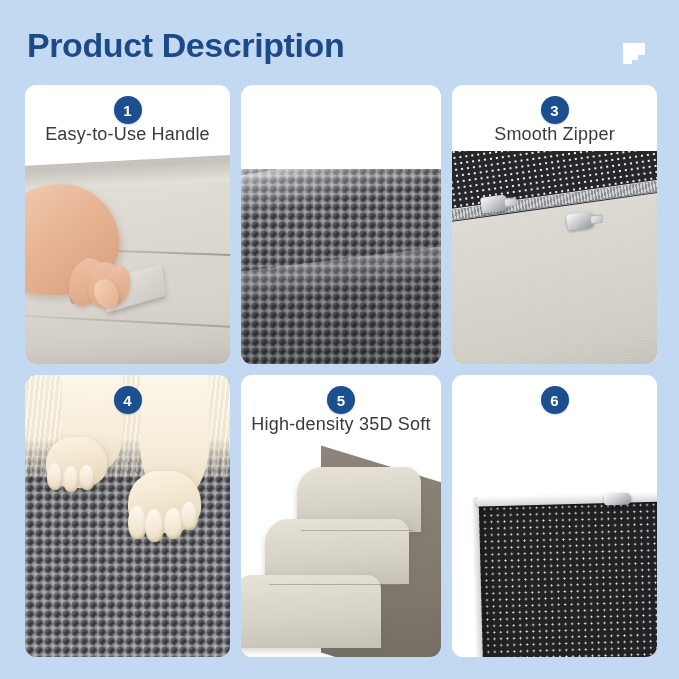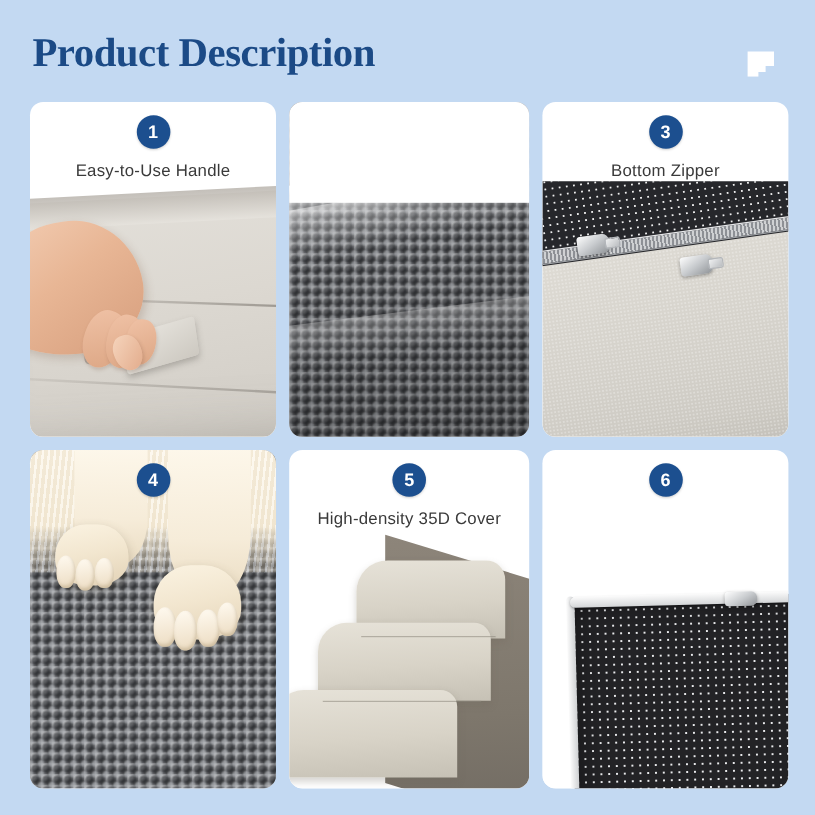--- a/index.html
+++ b/index.html
@@ -7,21 +7,21 @@
   body {
     background:#c3d9f2;
     font-family:"Liberation Sans", sans-serif;
     overflow:hidden;
     position:relative;
   }
 
   
   .header {
     position:absolute;
-    left:0; top:0; width:679px; height:84px;font-family:Liberation Serif, serif;
+    left:0; top:0; width:679px; height:84px;
   }
   .page-title {
     position:absolute;
     left:27px; top:26px;
     font-size:34px;
     font-weight:bold;
     letter-spacing:-0.4px;
     color:#1b4a86;
     white-space:nowrap;
   }
@@ -64,22 +64,21 @@
     width:28px; height:28px;
     border-radius:50%;
     background:#1c4f8f;
     color:#ffffff;
     font-size:15px;
     font-weight:bold;
     line-height:1;
     box-shadow:0 1px 2px rgba(0,0,0,.18);
   }
   .card-label {
-    margin-top:10px;
-    font-size:14px;
+    font-size:18px;
     letter-spacing:.2px;
     color:#3a3a3a;
     white-space:nowrap;
   }
 
   .photo {
     position:absolute;
     left:0; right:0; bottom:0;
     top:66px;
     overflow:hidden;
@@ -369,21 +368,21 @@
       <div class="c3-base"></div>
       <div class="c3-fabric"></div>
       <div class="c3-dots"></div>
       <div class="c3-gap"></div>
       <div class="c3-tape"></div>
       <div class="c3-slider c3-s1"></div>
       <div class="c3-slider c3-s2"></div>
     </div>
     <div class="card-head">
       <div class="badge">3</div>
-      <div class="card-label">Bottom Zipper</div>
+      <div class="card-label">Smooth Zipper</div>
     </div>
   </div>
 
   <div class="card">
     <div class="photo full">
       <div class="chenille"></div>
       <div class="c4-furtop"></div>
       <div class="c4-leg" style="left:18%;top:0;width:30%;height:34%;border-radius:0 0 40% 40%;"></div>
       <div class="c4-leg" style="left:56%;top:0;width:34%;height:44%;border-radius:0 0 44% 44%;"></div>
       <div class="c4-paw" style="left:10%;top:22%;width:30%;height:18%;">
@@ -408,21 +407,21 @@
       <div class="c5-base"></div>
       <div class="c5-side"></div>
       <div class="c5-step c5-s1"></div>
       <div class="c5-step c5-s2"></div>
       <div class="c5-step c5-s3"></div>
       <div class="c5-tread" style="left:30%;top:41%;width:56%;"></div>
       <div class="c5-tread" style="left:14%;top:66%;width:66%;"></div>
     </div>
     <div class="card-head">
       <div class="badge">5</div>
-      <div class="card-label">High-density 35D Cover</div>
+      <div class="card-label">High-density 35D Soft</div>
     </div>
   </div>
 
   <div class="card">
     <div class="photo">
       <div class="c6-base"></div>
       <div class="c6-pad"></div>
       <div class="c6-pipingL"></div>
       <div class="c6-piping"></div>
       <div class="c6-zip"></div>

